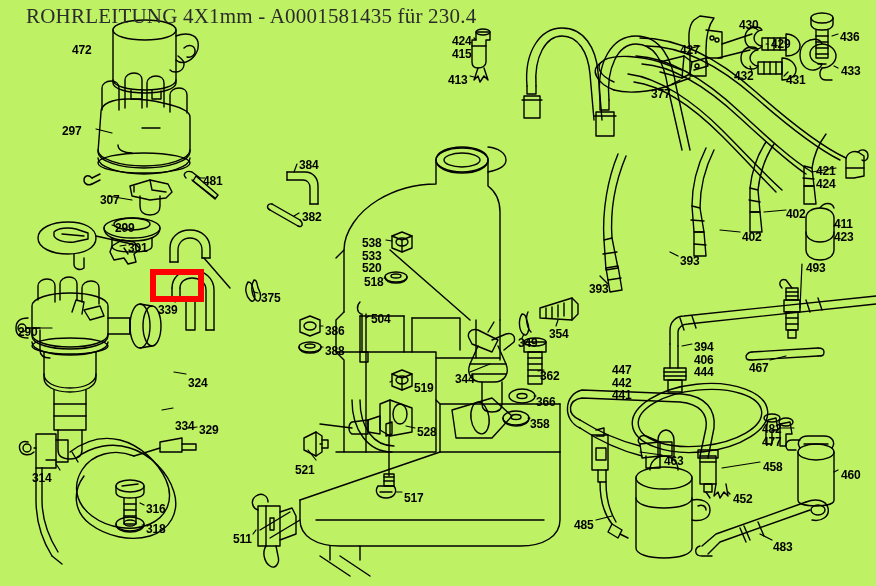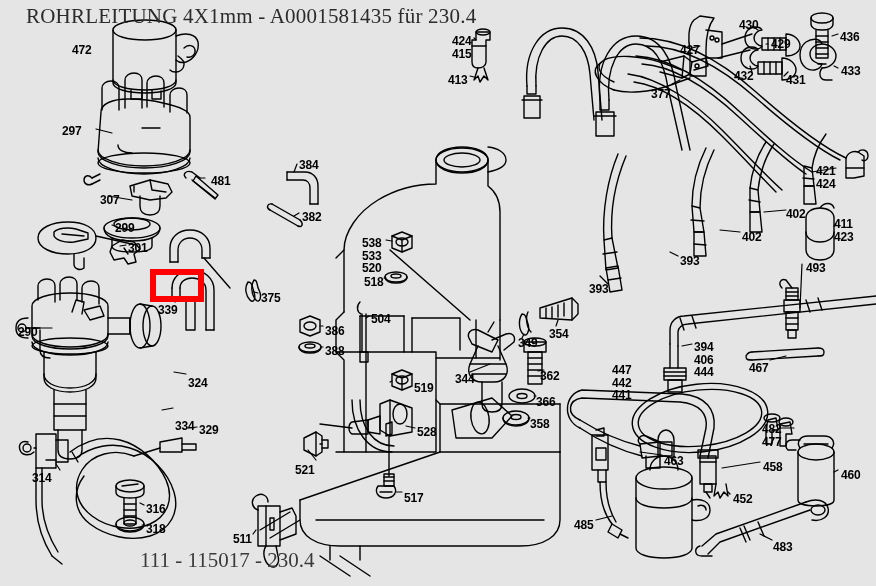--- a/index.html
+++ b/index.html
@@ -1,18 +1,18 @@
 <!DOCTYPE html>
 <html><head>
 <meta charset="utf-8">
 <style>
   html,body{margin:0;padding:0;background:#fff;}
   body{width:876px;height:586px;overflow:hidden;
        font-family:"Liberation Sans",sans-serif;}
-  #stage{position:relative;width:876px;height:586px;background:#e5e5e5;}
+  #stage{position:relative;width:876px;height:586px;background:#bef264;}
   #stage svg{position:absolute;left:0;top:0;}
   .ttl{position:absolute;font-family:"Liberation Serif",serif;
        font-size:21px;color:#2b2b2b;white-space:nowrap;letter-spacing:.2px;}
   .ftr{position:absolute;font-family:"Liberation Serif",serif;
        font-size:21px;color:#3a3a3a;white-space:nowrap;}
   .lbl{position:absolute;font-family:"Liberation Sans",sans-serif;
        font-size:12px;font-weight:bold;color:#000;white-space:nowrap;
        line-height:12px;letter-spacing:-.2px;}
   .lbl.stk{line-height:12.5px;}
   #hl{position:absolute;box-sizing:border-box;}
@@ -608,39 +608,38 @@
       <path d="M205 178 L200 178"></path>
       <path d="M297 164 L294 172"></path>
       <path d="M299 213 L294 216"></path>
       <path d="M258 293 L254 292"></path>
       <path d="M175 302 L180 298"></path>
     </g>
   </svg>
 
   <div class="ttl" style="left:26px;top:4px;">ROHRLEITUNG 4X1mm - A0001581435 für 230.4</div>
 
-  <div class="ftr" style="left:140px;top:548px;">111 - 115017 - 230.4</div>
 
   <div id="callout-layer">
       <div class="lbl" style="left: 72px; top: 44px;">
         <div>472</div>
       </div>
       <div class="lbl" style="left: 62px; top: 125px;">
         <div>297</div>
       </div>
       <div class="lbl" style="left: 100px; top: 194px;">
         <div>307</div>
       </div>
       <div class="lbl" style="left: 115px; top: 222px;">
         <div>299</div>
       </div>
       <div class="lbl" style="left: 128px; top: 242px;">
         <div>301</div>
       </div>
-      <div class="lbl" style="left: 211px; top: 175px; text-align: right;">
+      <div class="lbl" style="left: 203px; top: 175px; text-align: right;">
         <div>481</div>
       </div>
       <div class="lbl" style="left: 299px; top: 159px;">
         <div>384</div>
       </div>
       <div class="lbl" style="left: 302px; top: 211px;">
         <div>382</div>
       </div>
       <div class="lbl" style="left: 158px; top: 304px;">
         <div>339</div>

